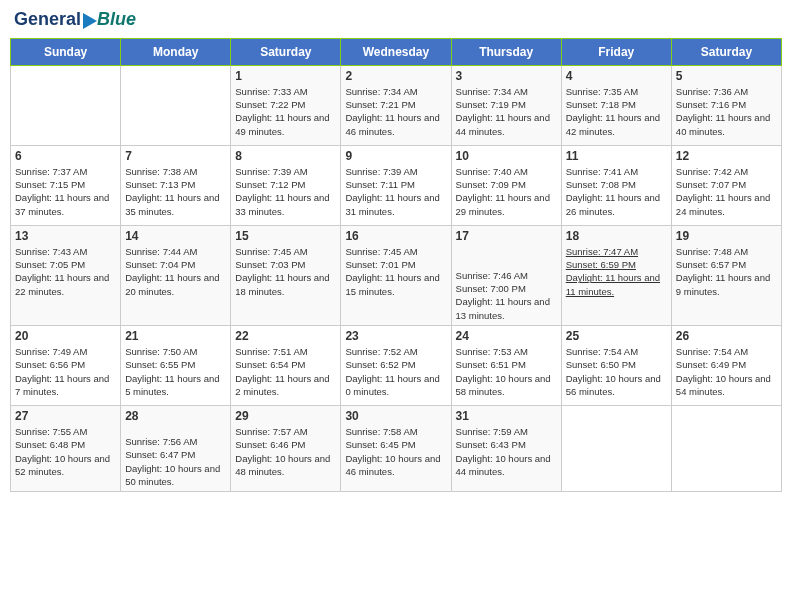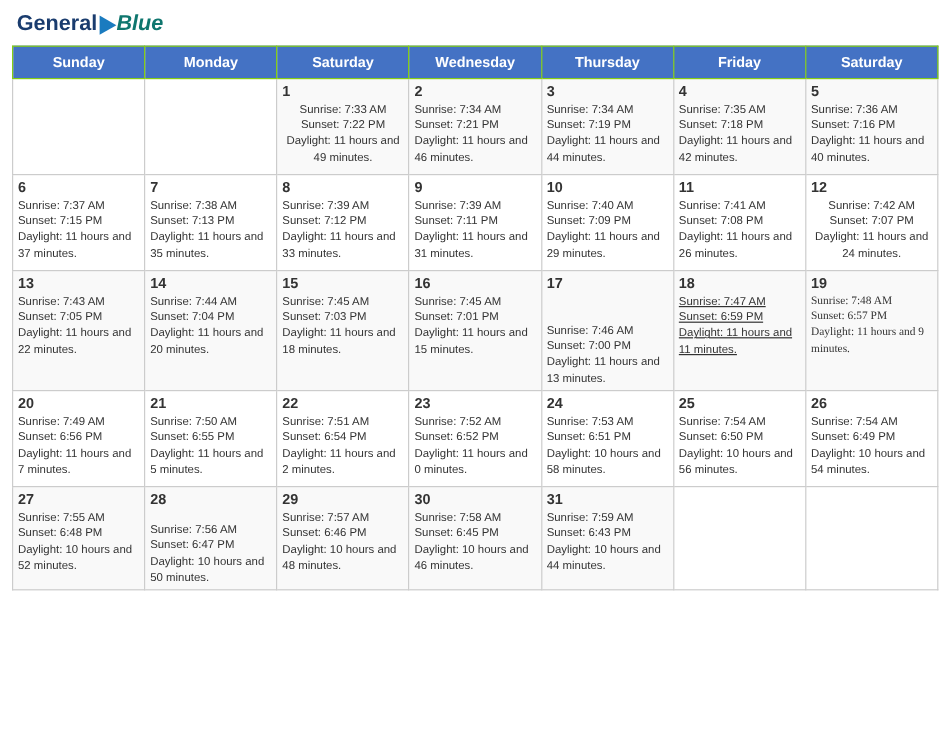--- a/index.html
+++ b/index.html
@@ -117,21 +117,21 @@
         <th>Friday</th>
         <th>Saturday</th>
       </tr>
   </thead>
   <tbody id="calendar-body">
       <tr>
         <td class="empty"></td>
         <td class="empty"></td>
         <td>
           <span class="day-number">1</span>
-          <div class="day-info" style="white-space: pre-line; text-align: center;">Sunrise: 7:33 AM
+          <div class="day-info" style="white-space: pre-line;">Sunrise: 7:33 AM
 Sunset: 7:22 PM
 Daylight: 11 hours and 49 minutes.</div>
         </td>
         <td>
           <span class="day-number">2</span>
           <div class="day-info" style="white-space: pre-line;">Sunrise: 7:34 AM
 Sunset: 7:21 PM
 Daylight: 11 hours and 46 minutes.</div>
         </td>
         <td>
@@ -185,21 +185,21 @@
 Daylight: 11 hours and 29 minutes.</div>
         </td>
         <td>
           <span class="day-number">11</span>
           <div class="day-info" style="white-space: pre-line;">Sunrise: 7:41 AM
 Sunset: 7:08 PM
 Daylight: 11 hours and 26 minutes.</div>
         </td>
         <td>
           <span class="day-number">12</span>
-          <div class="day-info" style="white-space: pre-line; text-align: center;">Sunrise: 7:42 AM
+          <div class="day-info" style="white-space: pre-line;">Sunrise: 7:42 AM
 Sunset: 7:07 PM
 Daylight: 11 hours and 24 minutes.</div>
         </td>
       </tr>
       <tr>
         <td>
           <span class="day-number">13</span>
           <div class="day-info" style="white-space: pre-line;">Sunrise: 7:43 AM
 Sunset: 7:05 PM
 Daylight: 11 hours and 22 minutes.</div>
@@ -229,21 +229,21 @@
 Daylight: 11 hours and 13 minutes.</div>
         </td>
         <td>
           <span class="day-number">18</span>
           <div class="day-info" style="white-space: pre-line; text-decoration: underline;">Sunrise: 7:47 AM
 Sunset: 6:59 PM
 Daylight: 11 hours and 11 minutes.</div>
         </td>
         <td>
           <span class="day-number">19</span>
-          <div class="day-info" style="white-space: pre-line; font-family: Liberation Serif, serif;">Sunrise: 7:48 AM
+          <div class="day-info" style="white-space: pre-line;">Sunrise: 7:48 AM
 Sunset: 6:57 PM
 Daylight: 11 hours and 9 minutes.</div>
         </td>
       </tr>
       <tr>
         <td>
           <span class="day-number">20</span>
           <div class="day-info" style="white-space: pre-line;">Sunrise: 7:49 AM
 Sunset: 6:56 PM
 Daylight: 11 hours and 7 minutes.</div>

